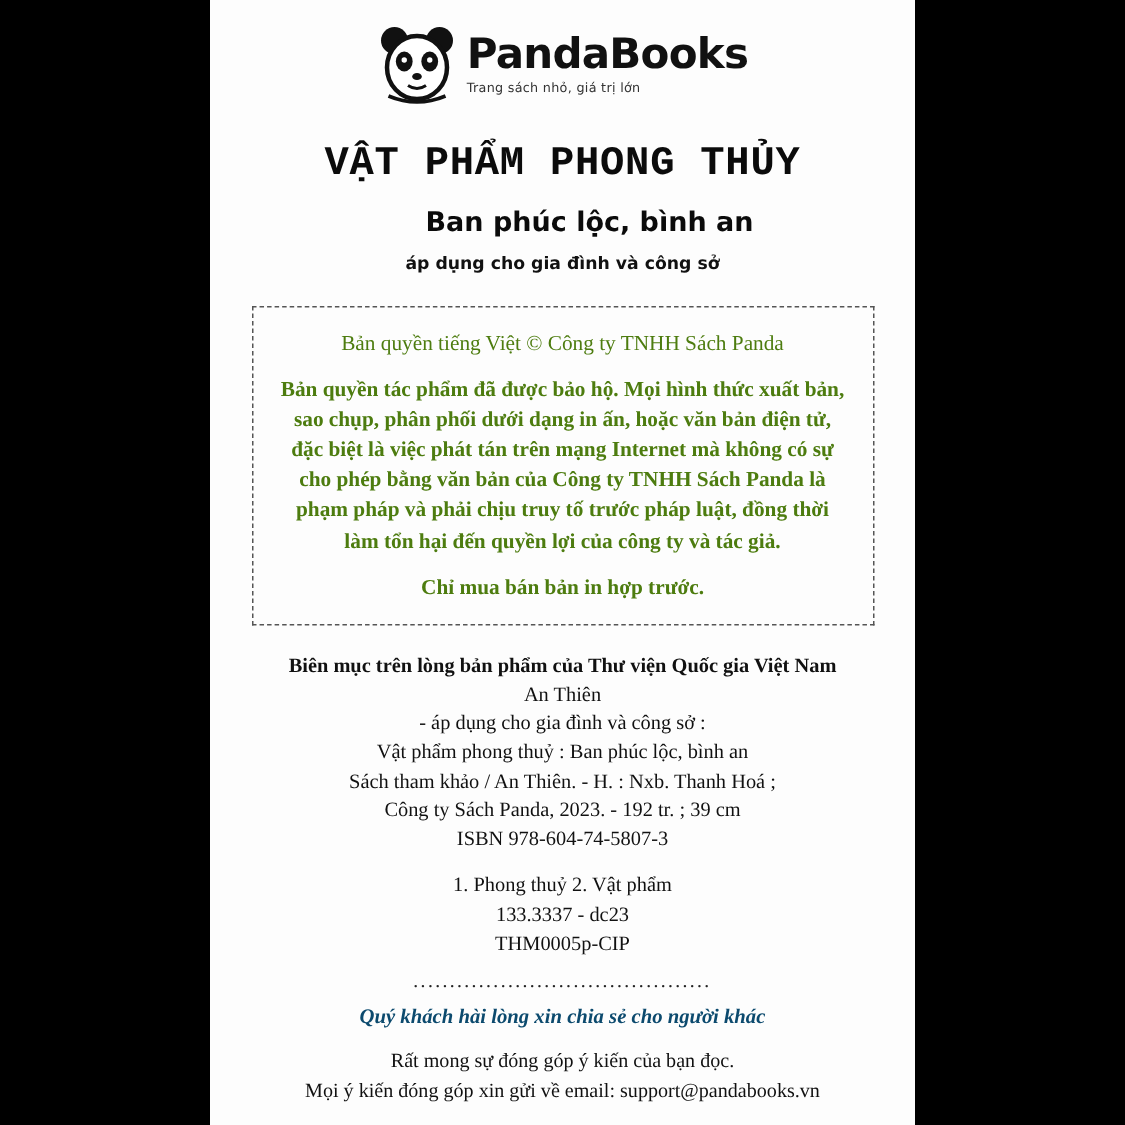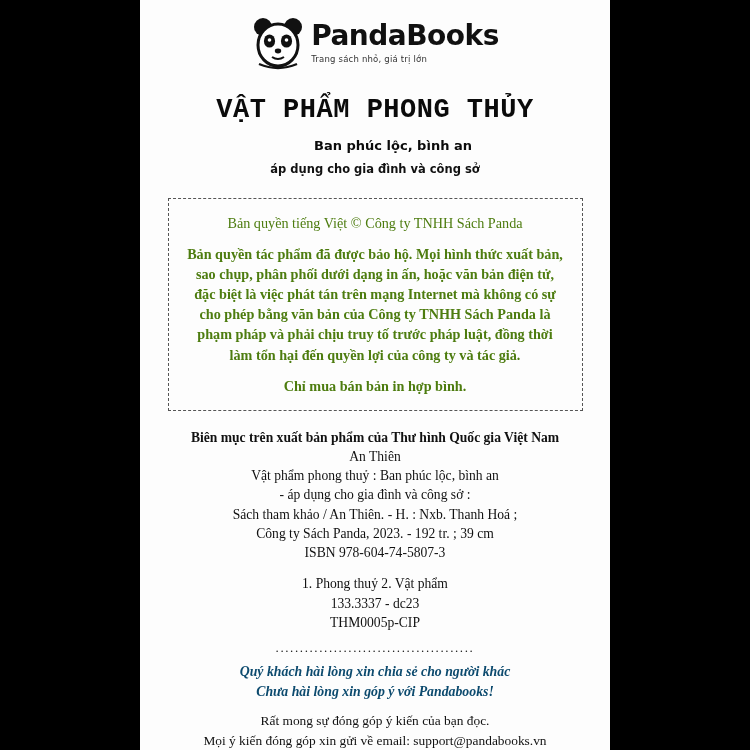--- a/index.html
+++ b/index.html
@@ -67,21 +67,21 @@
     font-size: 27px;
     letter-spacing: 0.5px;
     color: #0b0b0b;
     margin-top: 24px;
     text-align: center;
     line-height: 1.1;
   }
   .sub-title {
     font-family: "DejaVu Sans", sans-serif;
     font-weight: bold;
-    font-size: 13px;
+    font-size: 18px;
     color: #0b0b0b;
     margin-top: 12px;
     text-align: center;
     margin-left: 36px;
   }
   .sub-title2 {
     font-family: "DejaVu Sans", sans-serif;
     font-weight: bold;
     font-size: 11.5px;
     color: #111;
@@ -181,39 +181,38 @@
     </div>
   </div>
 
   <div class="main-title">VẬT PHẨM PHONG THỦY</div>
   <div class="sub-title">Ban phúc lộc, bình an</div>
   <div class="sub-title2">áp dụng cho gia đình và công sở</div>
 
   <div class="copyright-box">
     <p>Bản quyền tiếng Việt © Công ty TNHH Sách Panda</p>
     <p>Bản quyền tác phẩm đã được bảo hộ. Mọi hình thức xuất bản, sao chụp, phân phối dưới dạng in ấn, hoặc văn bản điện tử, đặc biệt là việc phát tán trên mạng Internet mà không có sự cho phép bằng văn bản của Công ty TNHH Sách Panda là phạm pháp và phải chịu truy tố trước pháp luật, đồng thời làm tổn hại đến quyền lợi của công ty và tác giả.</p>
-    <p>Chỉ mua bán bản in hợp bình.</p>
+    <p>Chỉ mua bán bản in hợp trước.</p>
   </div>
 
   <div class="cip">
-    <div class="cip-head">Biên mục trên xuất bản phẩm của Thư hình Quốc gia Việt Nam</div>
+    <div class="cip-head">Biên mục trên lòng bản phẩm của Thư viện Quốc gia Việt Nam</div>
     <div class="cip-line">An Thiên</div>
+    <div class="cip-line">- áp dụng cho gia đình và công sở :</div>
     <div class="cip-line">Vật phẩm phong thuỷ : Ban phúc lộc, bình an</div>
-    <div class="cip-line">- áp dụng cho gia đình và công sở :</div>
     <div class="cip-line">Sách tham khảo / An Thiên. - H. : Nxb. Thanh Hoá ;</div>
     <div class="cip-line">Công ty Sách Panda, 2023. - 192 tr. ; 39 cm</div>
     <div class="cip-line">ISBN 978-604-74-5807-3</div>
     <div class="cip-gap"></div>
     <div class="cip-line">1.  Phong thuỷ  2.  Vật phẩm</div>
     <div class="cip-line">133.3337 - dc23</div>
     <div class="cip-line">THM0005p-CIP</div>
     <div class="dots">.........................................</div>
   </div>
 
   <div class="footer">
     <div class="footer-bold">Quý khách hài lòng xin chia sẻ cho người khác</div>
-    <div class="footer-bold">Chưa hài lòng xin góp ý với Pandabooks!</div>
     <div class="footer-spacer"></div>
     <div class="footer-line">Rất mong sự đóng góp ý kiến của bạn đọc.</div>
     <div class="footer-line">Mọi ý kiến đóng góp xin gửi về email: support@pandabooks.vn</div>
   </div>
 
 </div>
 
 </body></html>

